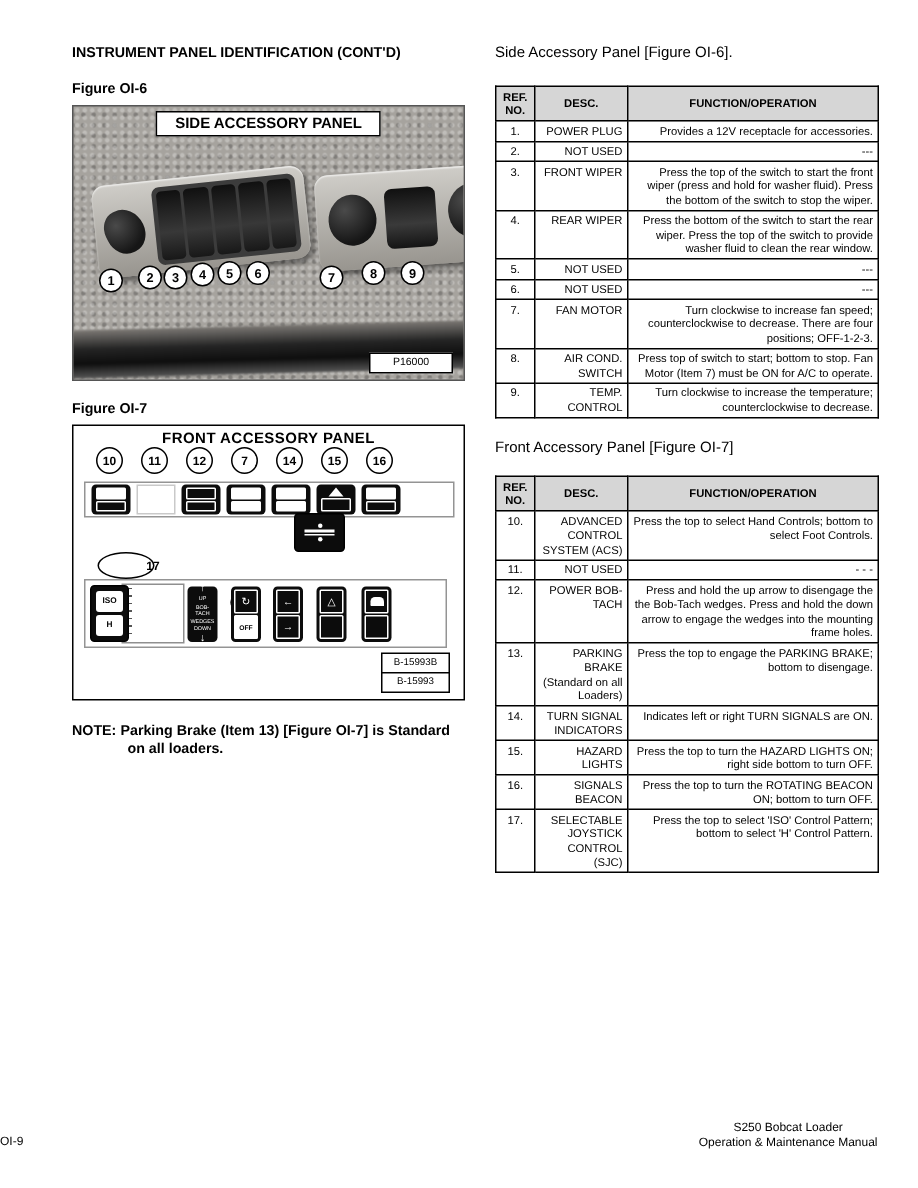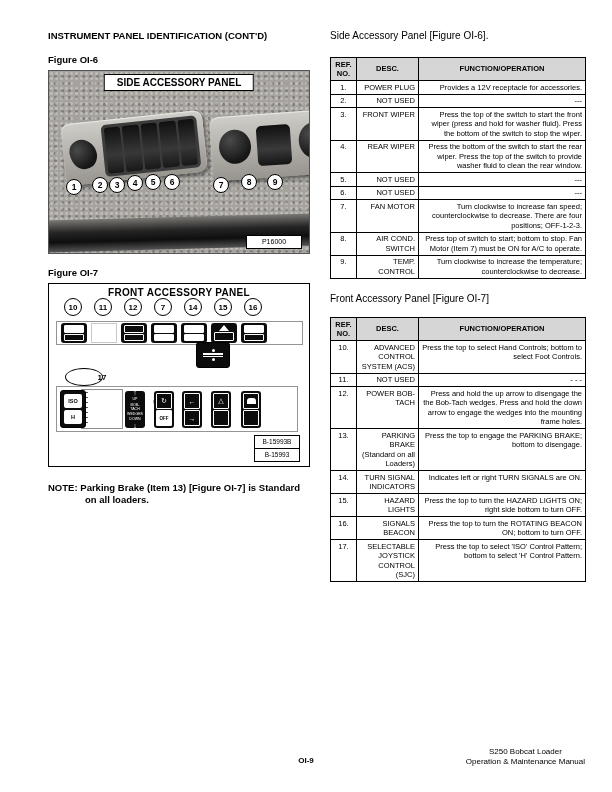--- a/index.html
+++ b/index.html
@@ -164,21 +164,21 @@
   .fig7-refs { position:absolute; left:205px; top:152px; width:46px; }
   .ref-box { background:#fff; border:1px solid #000; height:14px; font-size:6.5px; line-height:12px; text-align:center; margin-top:-1px; }
 
   
   .note {
     margin-top:15px; width:252px; font-size:9.5px; font-weight:bold; line-height:12px;
     padding-left:37px; text-indent:-37px; text-align:justify;
   }
 
   
-  .footer-page { position:absolute; left:0; right:0; top:756px; text-align:center; font-size:8px; font-weight:bold; }
+  .footer-page { position:absolute; left:0; right:0; top:756px; text-align:left; font-size:8px; font-weight:normal; }
   .footer-right { position:absolute; right:27px; top:747px; text-align:center; font-size:8px; font-weight:normal; line-height:10px; }
 </style>
 </head>
 <body>
 
 <div class="page">
 
   <div class="col-left">
     <div class="h1">INSTRUMENT PANEL IDENTIFICATION (CONT'D)</div>
 

